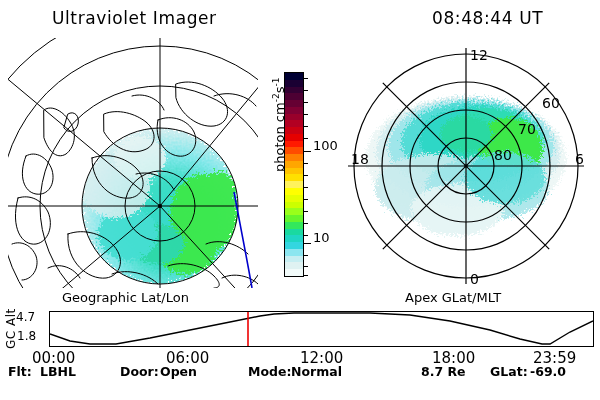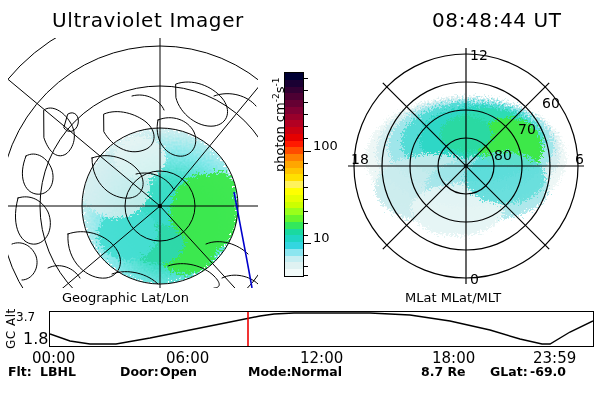--- a/index.html
+++ b/index.html
@@ -4,21 +4,21 @@
 <style>
   html,body{margin:0;padding:0;background:#ffffff;}
   body{width:600px;height:400px;overflow:hidden;
        font-family:"DejaVu Sans",sans-serif;color:#000;}
   #root{position:relative;width:600px;height:400px;}
   .abs{position:absolute;}
   .txt{font-family:"DejaVu Sans",sans-serif;color:#000;white-space:pre;}
 
   
   #header{top:6px;left:0;width:600px;height:24px;}
-  #header .h{position:absolute;font-size:20px;letter-spacing:.6px;}
+  #header .h{position:absolute;font-size:17px;letter-spacing:.6px;}
   #hdr-title{left:52px;top:2px;}
   #hdr-date{left:275px;top:2px;}
   #hdr-time{left:432px;top:2px;}
 
   
   .panel{position:absolute;}
   .panel svg{display:block;}
 
   
   #colorbar-group{left:258px;top:66px;width:92px;height:220px;}
@@ -39,21 +39,21 @@
   .caption{font-size:13px;position:absolute;}
   #cap-left{left:62px;top:290px;text-align:center;}
   #cap-right{left:405px;top:290px;}
 
   
   #orbit{left:0px;top:305px;width:600px;height:52px;}
   #orbit-ylabel{position:absolute;left:2px;top:12px;width:34px;height:30px;
       font-size:12px;text-align:center;letter-spacing:.5px;
       transform:rotate(-90deg);transform-origin:50% 50%;}
   #orbit-ytick-hi{position:absolute;left:16px;top:5px;font-size:12px;}
-  #orbit-ytick-lo{position:absolute;left:23px;top:24px;font-size:16px;}
+  #orbit-ytick-lo{position:absolute;left:17px;top:24px;font-size:12px;}
   #orbit-plot{position:absolute;left:49px;top:6px;width:545px;height:36px;
       border:1px solid #000;box-sizing:border-box;}
   #orbit-xaxis{position:absolute;left:0;top:44px;width:600px;height:16px;}
   .xt{position:absolute;font-size:15px;top:0;}
 
   
   #status{left:0;top:364px;width:600px;height:34px;}
   .srow{position:absolute;left:0;width:600px;height:16px;font-size:12.5px;font-weight:bold;}
   #srow0{top:0px;}
   #srow1{top:16px;}
@@ -237,25 +237,25 @@
       <text x="133" y="246" font-family="DejaVu Sans, sans-serif" font-size="14">0</text>
       <text x="14" y="126" font-family="DejaVu Sans, sans-serif" font-size="14">18</text>
 
       <text x="205" y="70" font-family="DejaVu Sans, sans-serif" font-size="14">60</text>
       <text x="181" y="96" font-family="DejaVu Sans, sans-serif" font-size="14">70</text>
       <text x="157" y="122" font-family="DejaVu Sans, sans-serif" font-size="14">80</text>
     </svg>
   </div>
 
   <div class="caption txt" id="cap-left">Geographic Lat/Lon</div>
-  <div class="caption txt" id="cap-right">MLat MLat/MLT</div>
+  <div class="caption txt" id="cap-right">Apex GLat/MLT</div>
 
   <div id="orbit" class="abs">
     <div id="orbit-ylabel" class="txt">GC Alt</div>
-    <div id="orbit-ytick-hi" class="txt">3.7</div>
+    <div id="orbit-ytick-hi" class="txt">4.7</div>
     <div id="orbit-ytick-lo" class="txt">1.8</div>
 
     <div id="orbit-plot">
       <svg width="543" height="34" viewBox="0 0 543 34" preserveAspectRatio="none">
         <polyline id="orbit-trace" fill="none" stroke="#000" stroke-width="1.4" points="0,22 20,29 40,32 66,32 100,26 140,18 180,10 210,4 224,2 244,1 280,1 320,1 360,3 400,9 440,18 470,27 492,32 500,32 520,20 543,9"></polyline>
         <line id="orbit-marker" x1="198" y1="0" x2="198" y2="34" stroke="#ee0000" stroke-width="1.6"></line>
       </svg>
     </div>
 
     <div id="orbit-xaxis">

